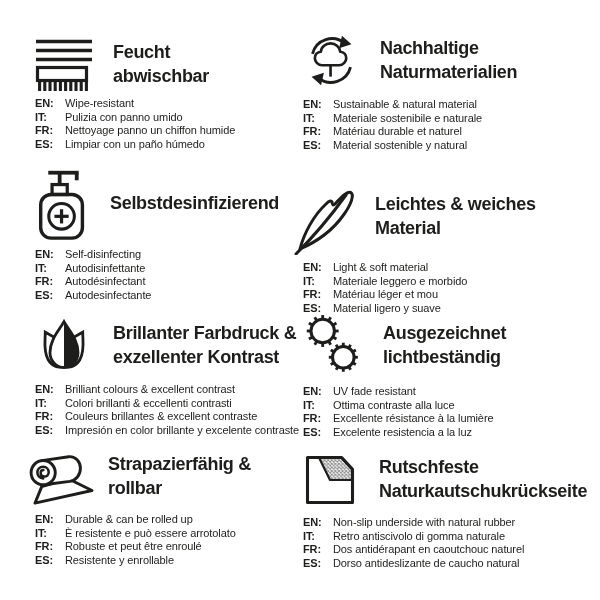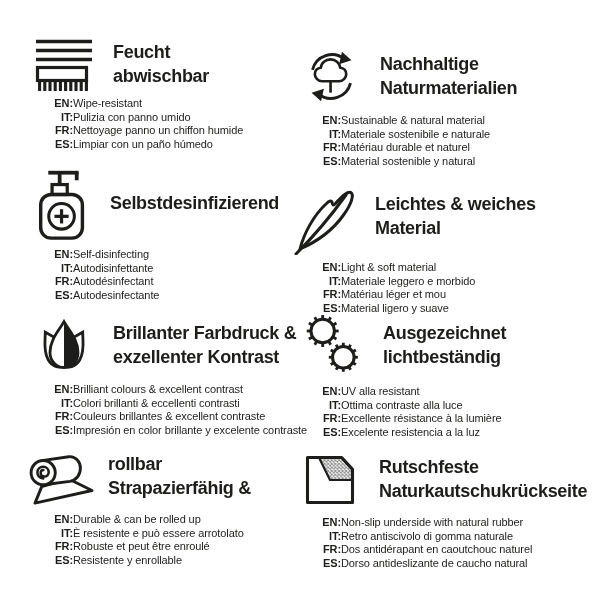--- a/index.html
+++ b/index.html
@@ -9,21 +9,21 @@
     -webkit-font-smoothing:antialiased;
   }
   .cell{position:absolute;}
   .head{display:flex;align-items:center;gap:20px;}
   .iconbox{flex:0 0 auto;display:flex;align-items:center;justify-content:center;}
   .title{
     margin:0;font-size:18px;line-height:1.32;font-weight:700;
     letter-spacing:-0.3px;color:#1d1d1b;white-space:nowrap;
   }
   .title span{display:block;}
-  .trans{list-style:none;margin:8px;padding:0;text-align:right;}
+  .trans{list-style:none;margin:0;padding:0;}
   .trans li{display:flex;font-size:11px;line-height:13.7px;letter-spacing:-0.1px;}
   .trans .lang{flex:0 0 30px;font-weight:700;}
   .trans .txt{white-space:nowrap;}
   svg{display:block;}
 </style>
 </head>
 <body>
 
 <section class="cell" style="left:35px;top:36px;">
   <div class="head" style="height:57px;">
@@ -66,21 +66,21 @@
         <span class="txt">Nettoyage panno un chiffon humide</span>
       </li>
     <li>
         <span class="lang">ES:</span>
         <span class="txt">Limpiar con un paño húmedo</span>
       </li>
   </ul>
 </section>
 
 <section class="cell" style="left:303px;top:31px;">
-  <div class="head" style="height:59px;margin-top:16px;">
+  <div class="head" style="height:59px;">
     <div class="iconbox">
       <svg width="57" height="57" viewBox="0 0 60 60" fill="none" stroke="#1d1d1b">
         <path d="M10,23 A21,21 0 0 1 44,12" stroke-width="3"></path>
         <path d="M41,4 L51,13 L38,17 Z" fill="#1d1d1b" stroke="none"></path>
         <path d="M50,37 A21,21 0 0 1 16,48" stroke-width="3"></path>
         <path d="M19,56 L9,47 L22,43 Z" fill="#1d1d1b" stroke="none"></path>
         <path d="M20,35 C15.5,35 12.5,31 12.5,27.5 C12.5,24 15,21 18.8,20.8 C19.2,15.5 23.8,12 29,12 C34.2,12 38.6,15.5 39.2,20.8 C43,21 45.5,24 45.5,27.5 C45.5,31 42.5,35 38,35 Z" stroke-width="2.8" stroke-linejoin="round"></path>
         <line x1="29" y1="35" x2="29" y2="47" stroke-width="2.8"></line>
       </svg>
     </div>
@@ -257,21 +257,21 @@
       </svg>
     </div>
     <h2 class="title">
       <span>Ausgezeichnet</span>
       <span>lichtbeständig</span>
     </h2>
   </div>
   <ul class="trans" style="margin-top:5px;">
     <li>
         <span class="lang">EN:</span>
-        <span class="txt">UV alla resistant</span>
+        <span class="txt">UV fade resistant</span>
       </li>
     <li>
         <span class="lang">IT:</span>
         <span class="txt">Ottima contraste alla luce</span>
       </li>
     <li>
         <span class="lang">FR:</span>
         <span class="txt">Excellente résistance à la lumière</span>
       </li>
     <li>
@@ -285,22 +285,22 @@
   <div class="head" style="height:58px;gap:10px;">
     <div class="iconbox" style="margin-left:-7px;">
       <svg width="70" height="58" viewBox="0 0 72 60" fill="none" stroke="#1d1d1b">
         <path d="M42,32 L66,44 L7,57 L14,40 Z" fill="#ffffff" stroke-width="3" stroke-linejoin="round"></path>
         <path d="M14,13 L42,9 C49,8.5 54,14 54,21 C54,28 49.5,33.5 43,34.5 L16,38" fill="#ffffff" stroke-width="3" stroke-linejoin="round"></path>
         <circle cx="15.5" cy="25.5" r="12.5" fill="#ffffff" stroke-width="3"></circle>
         <path d="M15.5,31.5 C12,31.5 9.5,28.7 9.5,25.3 C9.5,21.9 12,19.3 15.5,19.3 C18.8,19.3 21.2,21.9 21.2,25.1 C21.2,27.6 19.3,29.6 16.8,29.6 C14.4,29.6 12.9,27.9 12.9,25.7 C12.9,24 14.1,22.8 15.7,22.8" stroke-width="2.6" stroke-linecap="round"></path>
       </svg>
     </div>
     <h2 class="title">
+      <span>Strapazierfähig &amp;</span>
       <span>rollbar</span>
-      <span>Strapazierfähig &amp;</span>
     </h2>
   </div>
   <ul class="trans" style="margin-top:7px;">
     <li>
         <span class="lang">EN:</span>
         <span class="txt">Durable &amp; can be rolled up</span>
       </li>
     <li>
         <span class="lang">IT:</span>
         <span class="txt">È resistente e può essere arrotolato</span>

